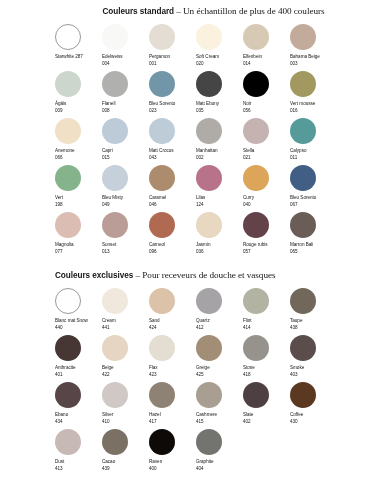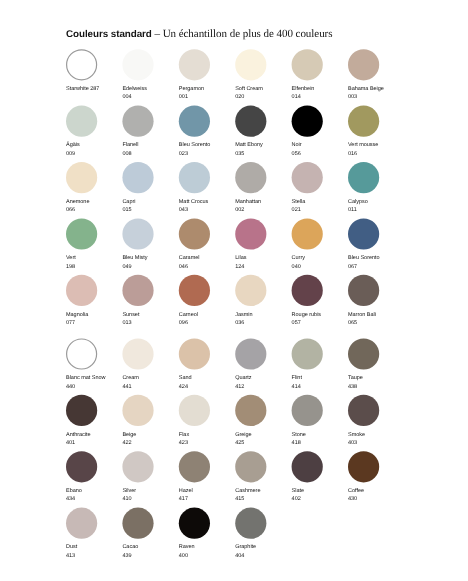--- a/index.html
+++ b/index.html
@@ -38,21 +38,22 @@
     font-size: 8.2px;
     color: #151515;
   }
   .section-header .h-rest {
     font-family: "Liberation Serif", serif;
     font-weight: normal;
     font-size: 9.2px;
     color: #151515;
   }
   .header-standard {
-    padding-top: 22px;
+    padding-top: 5px;
+    text-align: center;
   }
   .header-exclusive {
     padding-top: 10px;
   }
   .grid {
     display: grid;
     grid-template-columns: repeat(6, 47px);
     column-gap: 0px;
     row-gap: 0px;
     margin-top: 6px;
@@ -313,20 +314,24 @@
           <div class="swatch" style="background: rgb(106, 93, 87);"></div>
           <div class="labels">
             <div class="label-name">Marron Bali</div>
             <div class="label-code">065</div>
           </div>
         </div>
       </div>
   </div>
 
   <div class="section">
+    <div class="section-header header-exclusive">
+      <span class="h-bold">Couleurs exclusives</span>
+      <span class="h-rest">– Pour receveurs de douche et vasques</span>
+    </div>
     <div class="grid" id="grid-exclusive">
         <div class="cell">
           <div class="swatch outlined" style="background: rgb(255, 255, 255);"></div>
           <div class="labels">
             <div class="label-name">Blanc mat Snow</div>
             <div class="label-code">440</div>
           </div>
         </div>
         <div class="cell">
           <div class="swatch" style="background: rgb(240, 232, 221);"></div>

